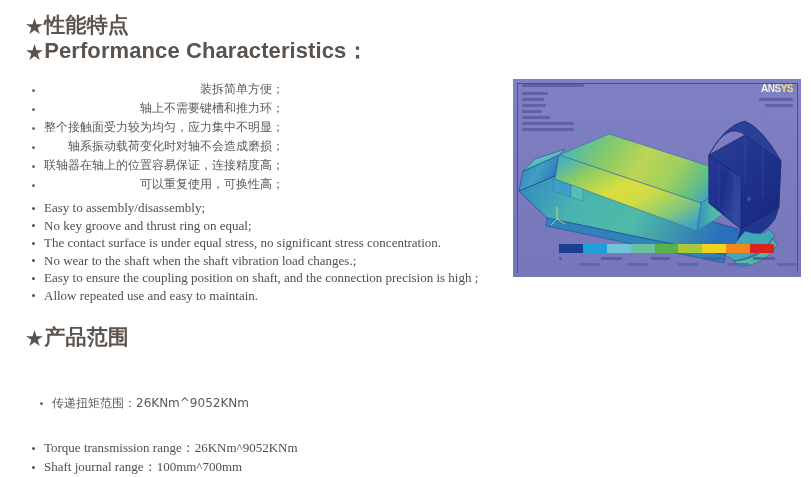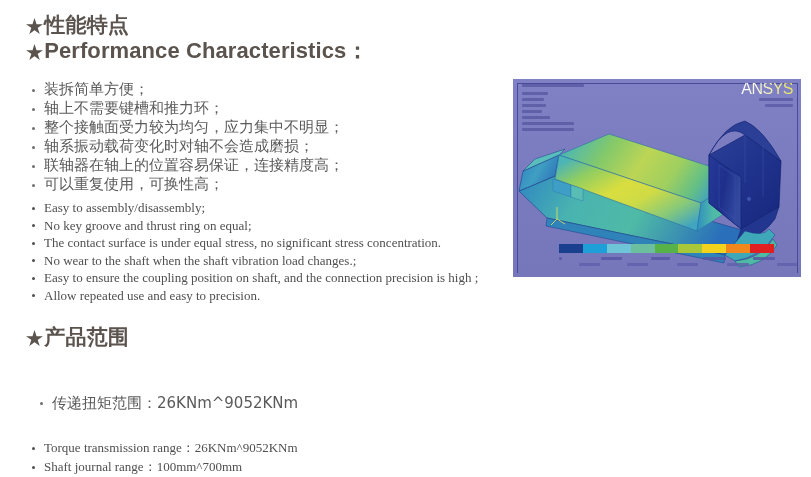--- a/index.html
+++ b/index.html
@@ -66,24 +66,25 @@
     height: 3px;
     margin-top: -1px;
     border-radius: 50%;
     background: #6d6d6d;
   }
 
   .list-cn {
     padding-left: 30px;
   }
   .list-cn li {
-    font-size: 15px;
+    font-size: 12px;
     line-height: 19px;
     font-family: "DejaVu Sans", "Liberation Sans", sans-serif;
     color: #5a5a5a;
+    text-align: right;
   }
 
   .list-en {
     padding-left: 30px;
   }
   .list-en li {
     font-family: "Liberation Serif", "DejaVu Serif", serif;
     font-size: 13px;
     line-height: 17.5px;
     color: #4f4f4f;
@@ -149,22 +150,22 @@
   .fea-tline.w8 { width: 52px; }
 
   #fea-logo {
     position: absolute;
     right: 8px;
     top: 4px;
     text-align: right;
   }
   #fea-logo-text {
     font-family: "Liberation Sans", sans-serif;
-    font-weight: normal;
-    font-size: 16px;
+    font-weight: bold;
+    font-size: 10px;
     letter-spacing: -0.5px;
     background: linear-gradient(90deg,#ffffff 0%, #f2f2c8 45%, #e8e45a 100%);
     -webkit-background-clip: text;
     background-clip: text;
     color: transparent;
     line-height: 12px;
   }
   .fea-date-line {
     height: 3px;
     background: #5a5aa6;
@@ -225,21 +226,21 @@
       <li>联轴器在轴上的位置容易保证，连接精度高；</li>
       <li>可以重复使用，可换性高；</li>
     </ul>
 
     <ul class="list list-en" id="performance-en-list">
       <li>Easy to assembly/disassembly;</li>
       <li>No key groove and thrust ring on equal;</li>
       <li>The contact surface is under equal stress, no significant stress concentration.</li>
       <li>No wear to the shaft when the shaft vibration load changes.;</li>
       <li>Easy to ensure the coupling position on shaft, and the connection precision is high ;</li>
-      <li>Allow repeated use and easy to precision.</li>
+      <li>Allow repeated use and easy to maintain.</li>
     </ul>
   </div>
 
   <div class="section" id="product-section">
 
     <div class="heading-block">
       <div class="heading-cn"><span class="star">★</span><span>产品范围</span></div>
     </div>
 
     <ul class="list list-cn" id="product-cn-list">

